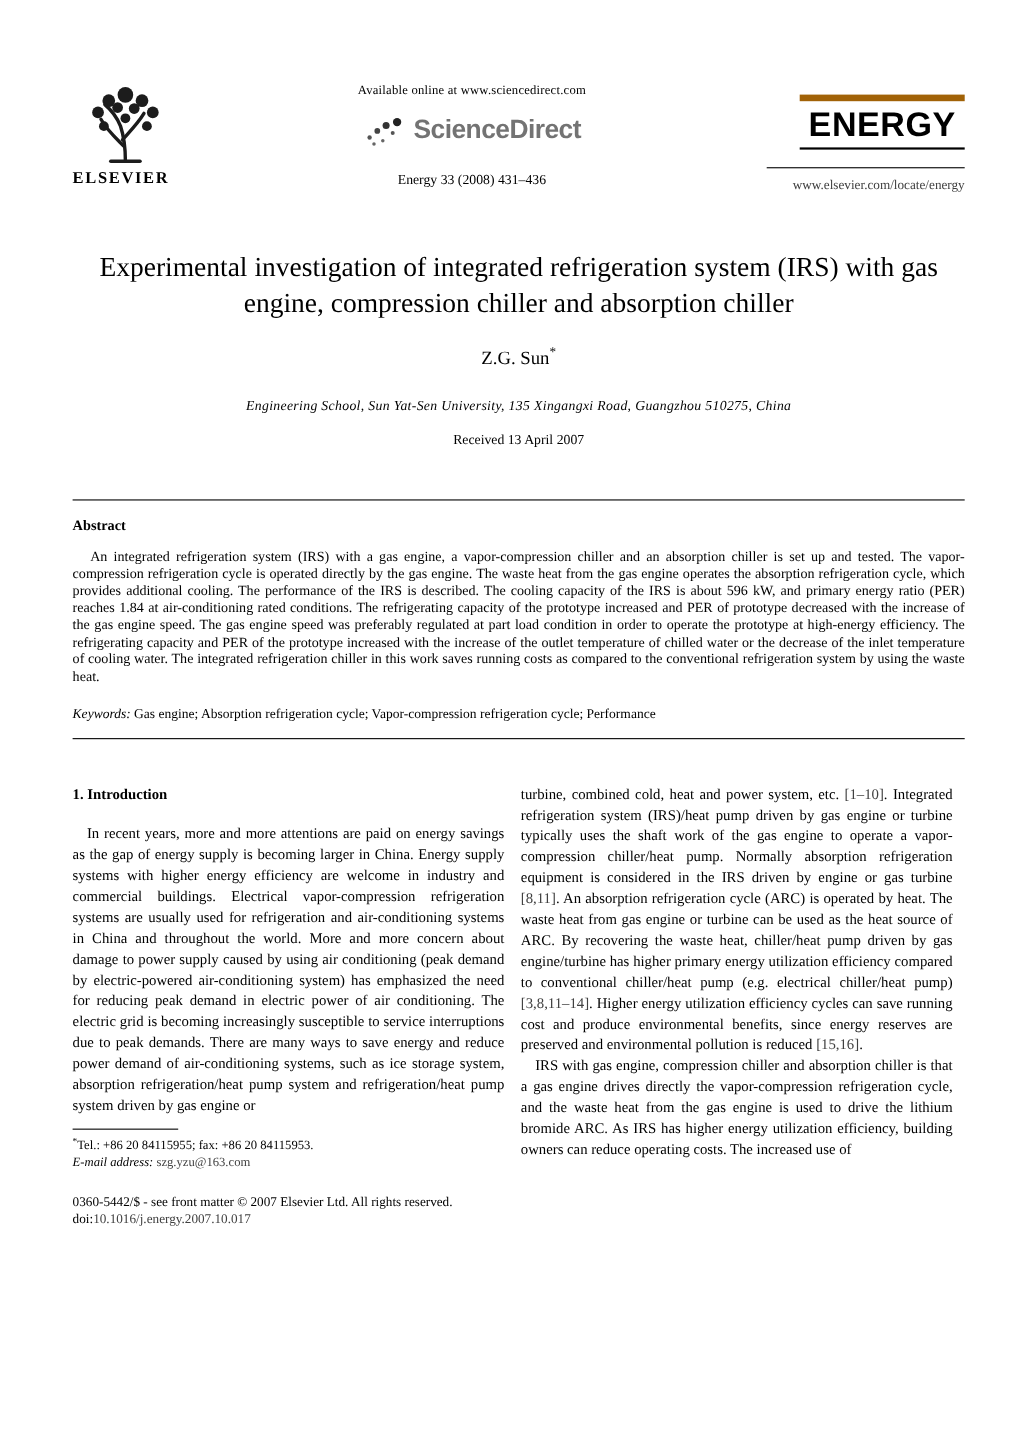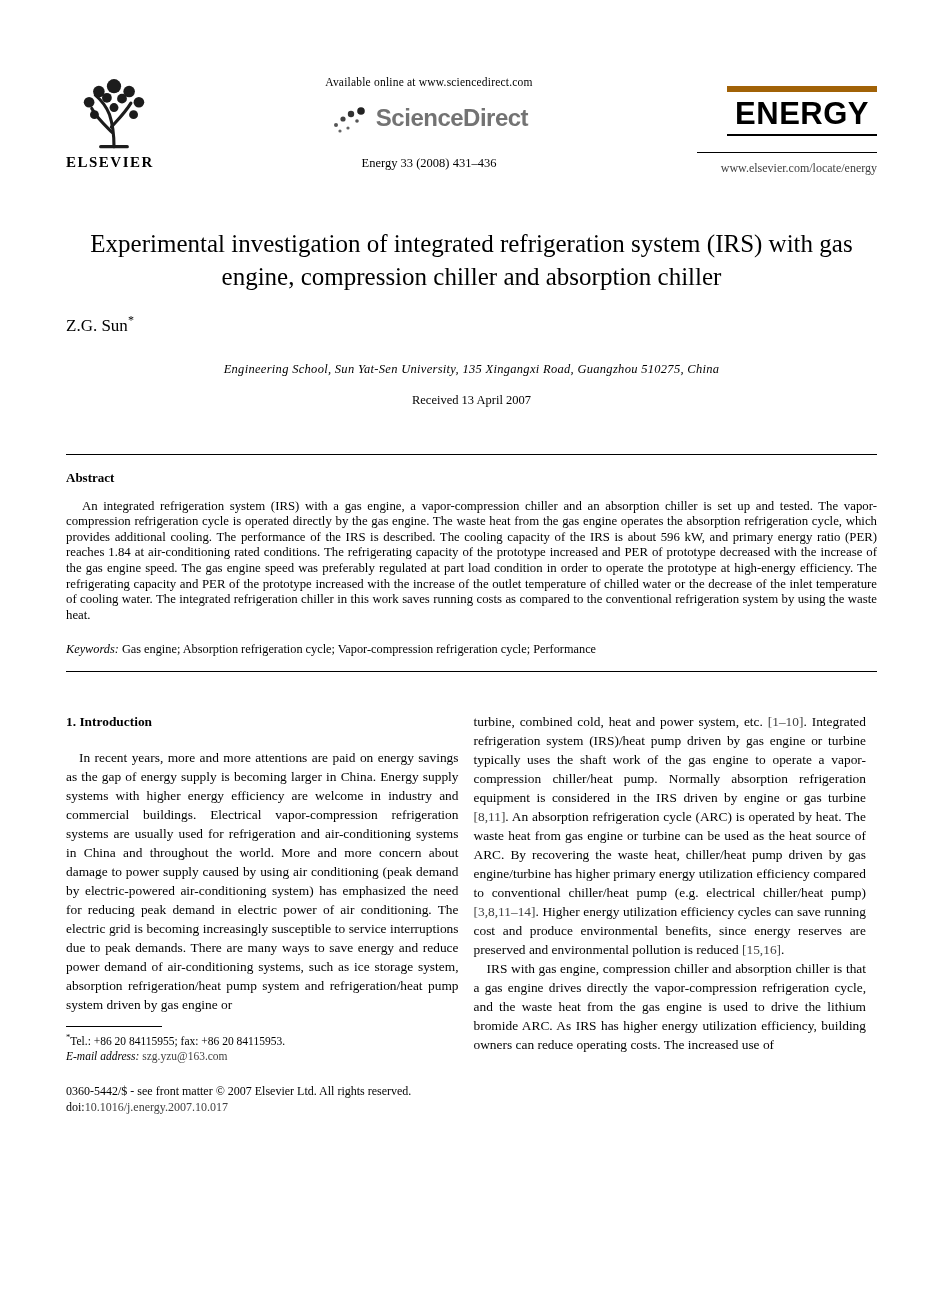--- a/index.html
+++ b/index.html
@@ -84,21 +84,21 @@
 
   
   .title {
     margin: 52px auto 0 auto;
     text-align: center;
     font-size: 25px;
     font-weight: normal;
     line-height: 1.3;
     width: 100%;
   }
-  .author { margin-top: 20px; text-align: left; font-size: 17px; }
+  .author { margin-top: 20px; text-align: center; font-size: 17px; }
   .author sup { font-size: 12px; }
   .affiliation { margin-top: 26px; text-align: center; font-style: italic; font-size: 12.5px; letter-spacing: 0.3px; }
   .received { margin-top: 16px; text-align: center; font-size: 12.5px; }
 
   .rule { border: none; border-top: 1px solid #000; height: 0; }
   .rule-abstract { margin-top: 46px; }
   .rule-keywords { margin-top: 14px; }
 
   
   .abstract-heading { margin-top: 15px; font-size: 13px; font-weight: bold; }

